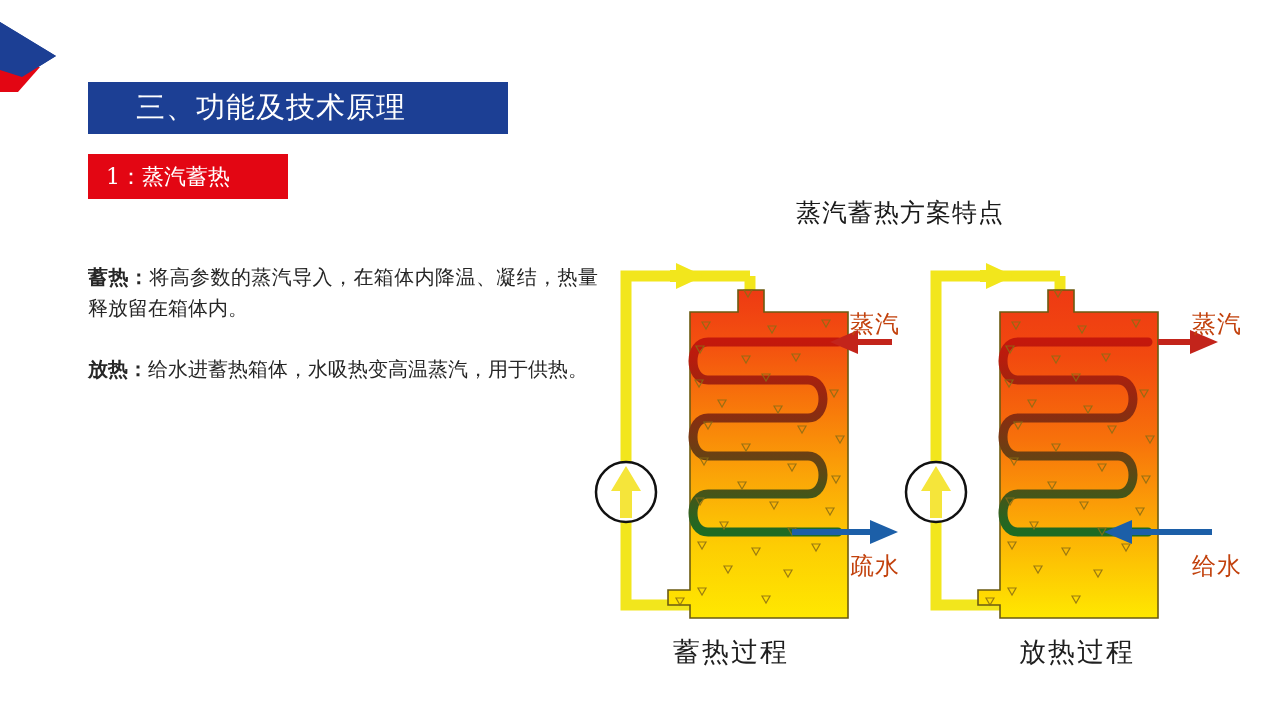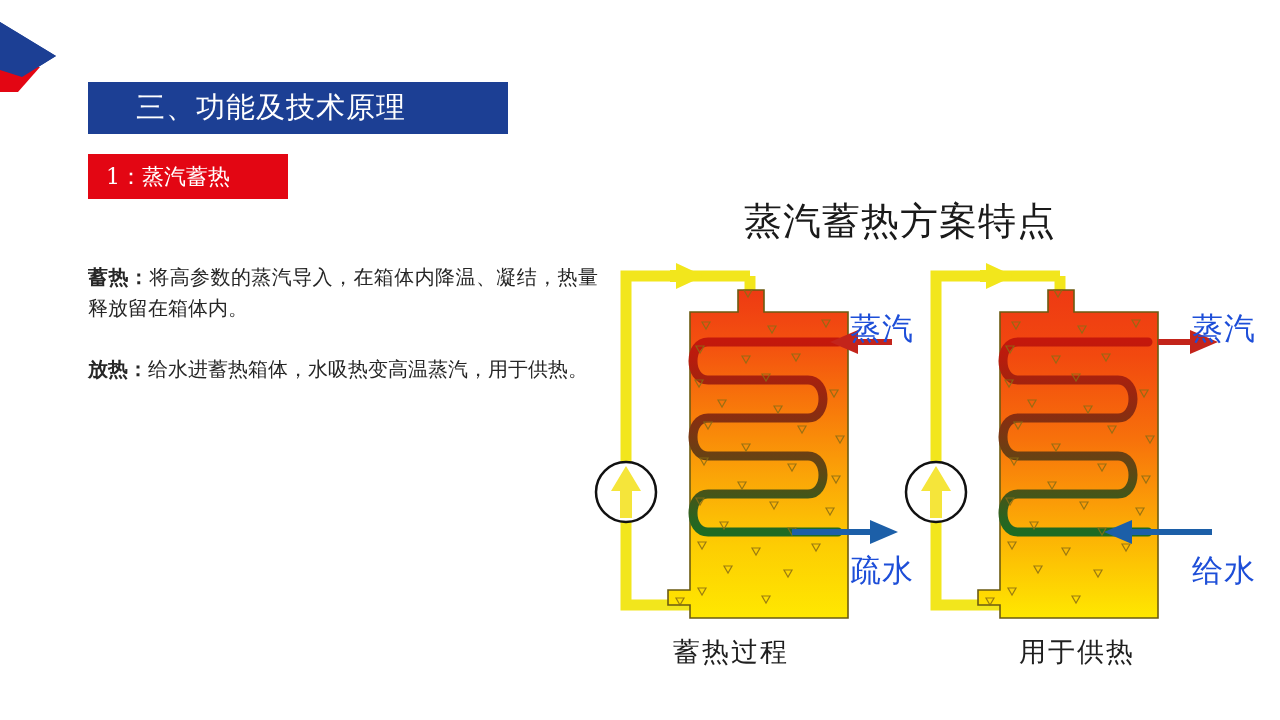--- a/index.html
+++ b/index.html
@@ -45,42 +45,42 @@
     margin:0 0 30px 0;text-align:justify;
   }
   .para:last-child{margin-bottom:0;}
   .para .lead{font-weight:bold;}
 
   
   .diagram-title{
     position:absolute;left:660px;top:196px;width:480px;
     text-align:center;
     font-family:"DejaVu Serif","Liberation Serif",serif;
-    font-size:38px;color:#1a1a1a;letter-spacing:1px;
+    font-size:25px;color:#1a1a1a;letter-spacing:1px;
   }
 
   
   .diagrams{position:absolute;left:592px;top:250px;width:676px;height:420px;}
   .dg{position:absolute;top:0;width:338px;height:420px;}
   .dg.left{left:0;}
   .dg.right{left:310px;}
   .dg svg{position:absolute;left:0;top:0;}
 
   .dg-caption{
     position:absolute;bottom:0;left:0;width:338px;text-align:center;
     font-family:"DejaVu Serif","Liberation Serif",serif;
     font-size:27px;color:#1f1f1f;letter-spacing:2px;
   }
   .dg.left .dg-caption{left:24px;width:230px;}
   .dg.right .dg-caption{left:60px;width:230px;}
 
   .port-label{
     position:absolute;
     font-family:"DejaVu Serif","Liberation Serif",serif;
-    font-size:31px;color:#1d4ed8;letter-spacing:1px;white-space:nowrap;
+    font-size:24px;color:#c2410c;letter-spacing:1px;white-space:nowrap;
   }
 </style>
 </head>
 <body>
 
 <div class="slide">
 
   <div class="deco">
     <svg width="58" height="72" viewBox="0 0 58 72">
       <polygon points="0,48 0,0 56,34 22,55" fill="#1c3f94"></polygon>
@@ -284,17 +284,17 @@
         </g>
 
         <g>
           <line x1="310" y1="282" x2="220" y2="282" stroke="#1c5fa8" stroke-width="6"></line>
           <polygon points="202,282 230,270 230,294" fill="#1c5fa8"></polygon>
         </g>
       </svg>
 
       <div class="port-label" style="left:290px;top:58px;">蒸汽</div>
       <div class="port-label" style="left:290px;top:300px;">给水</div>
-      <div class="dg-caption">用于供热</div>
+      <div class="dg-caption">放热过程</div>
     </div>
 
   </div>
 </div>
 
 </body></html>

